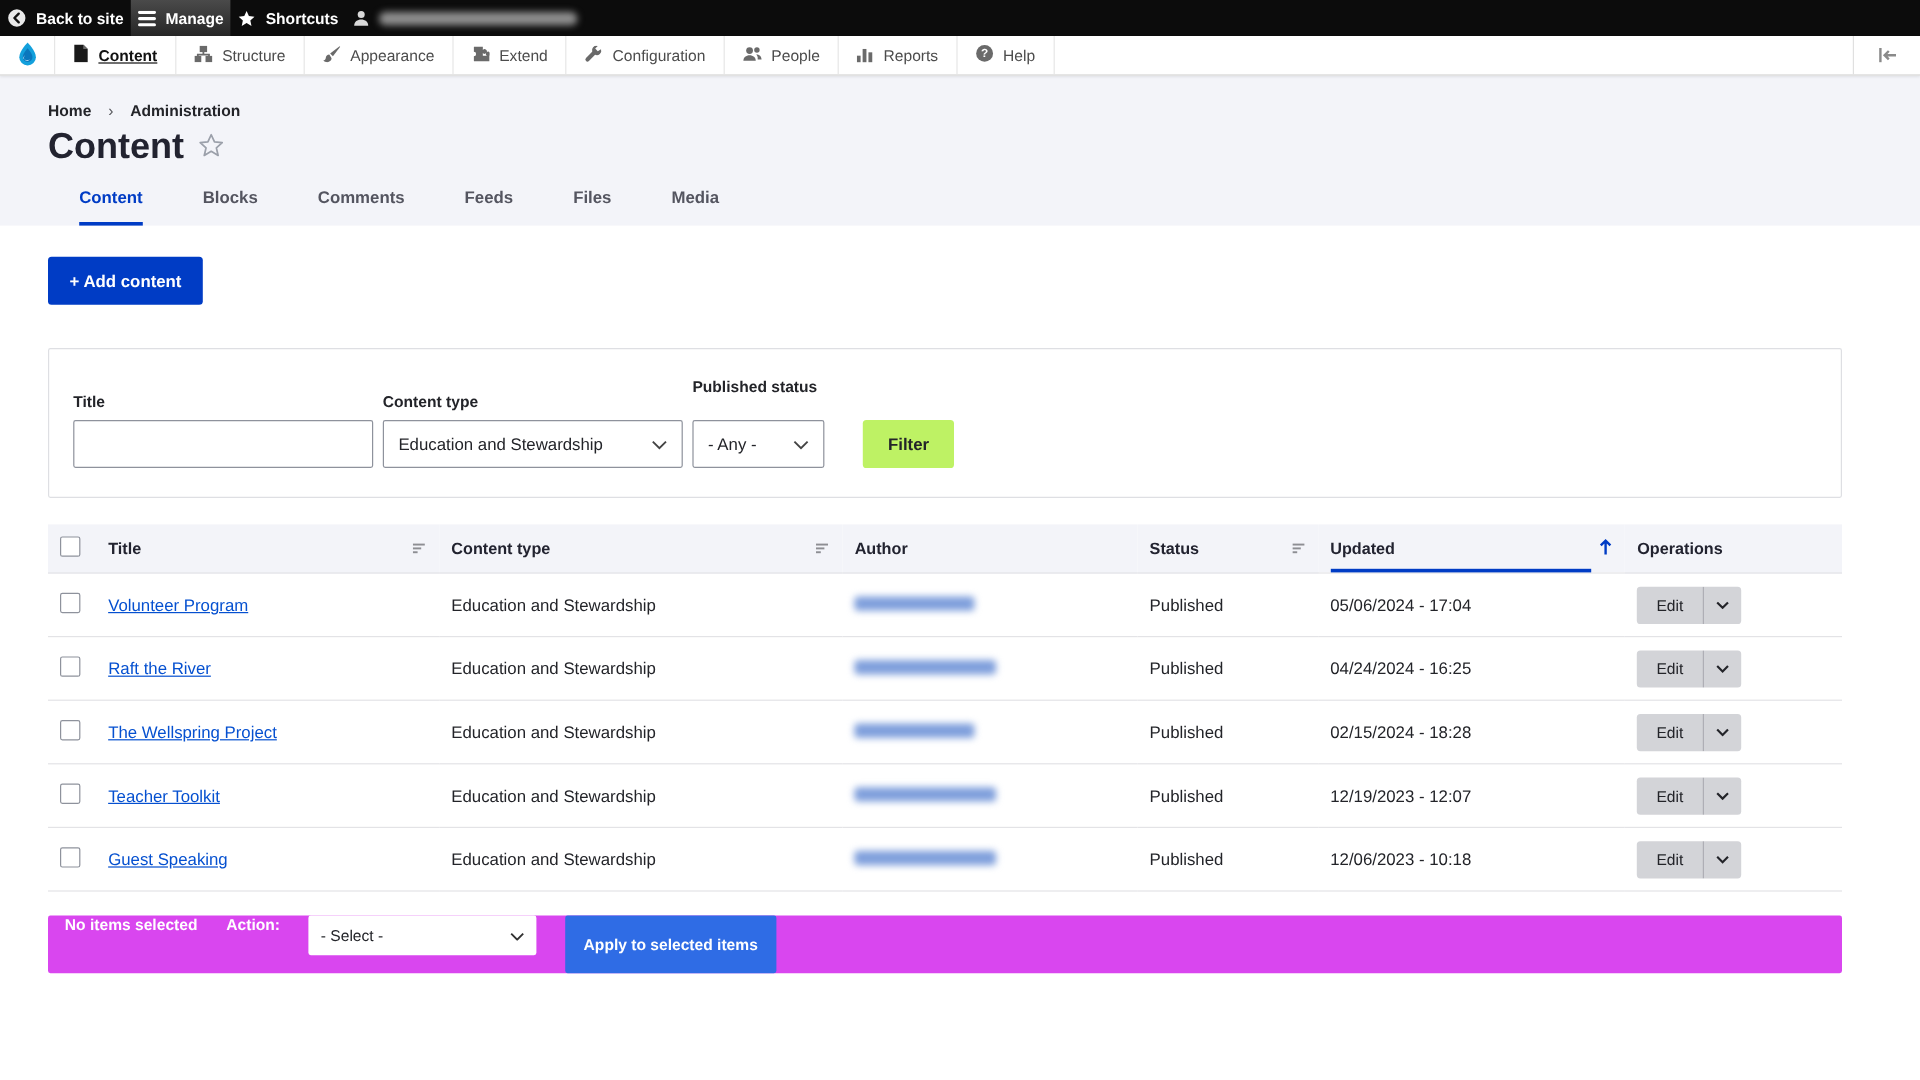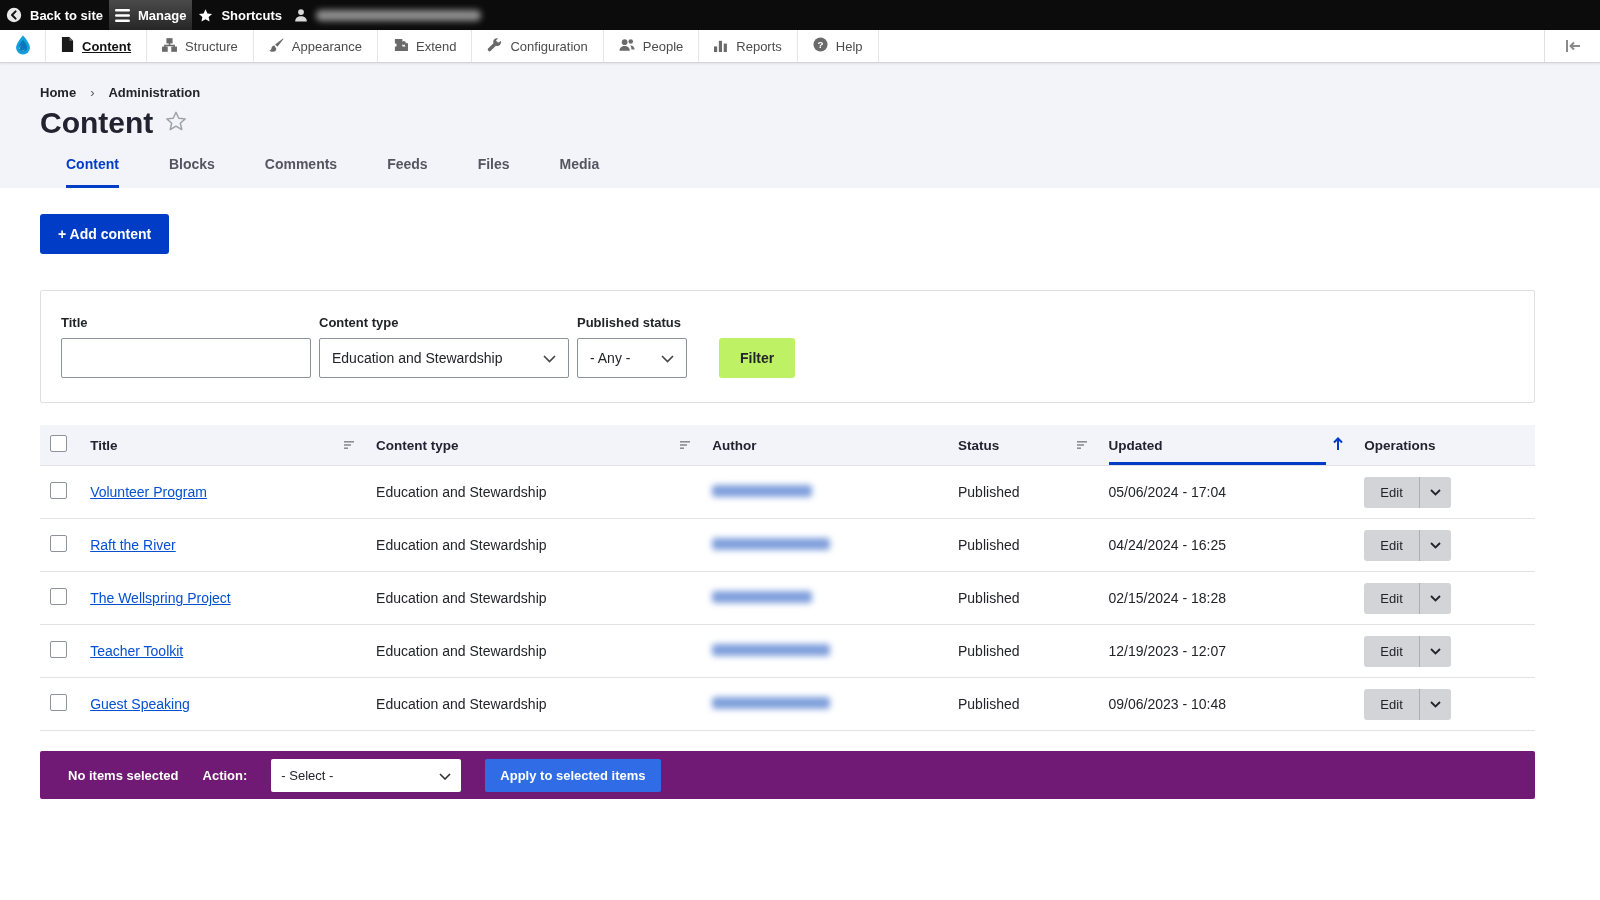--- a/index.html
+++ b/index.html
@@ -46,21 +46,21 @@
 
   .filter-panel { margin-top:36px; border:1px solid #dedfe3; border-radius:2px;
     padding:24px 20px; display:flex; align-items:flex-end; gap:8px; background:#fff; }
   .field-group { display:flex; flex-direction:column; }
   .field-label { font-size:13px; font-weight:bold; margin-bottom:8px; color:#232429; }
   .text-input { width:250px; height:40px; border:1px solid #8e929c; border-radius:2px;
     padding:0 10px; font-size:14px; font-family:inherit; }
   .fake-select { height:40px; border:1px solid #8e929c; border-radius:2px; background:#fff;
     display:flex; align-items:center; justify-content:space-between; padding:0 12px;
     font-size:14px; color:#232429; cursor:pointer; gap:10px; }
-  .sel-250 { width:250px; } .sel-110 { width:110px; }
+  .sel-250 { width:250px; } .sel-110 { width:110px;margin-top:12px; }
   .btn-secondary { margin-left:24px; background:#bef264; color:#232429; font-size:14px;
     font-weight:bold; padding:12px 21px; border:none; border-radius:3px; cursor:pointer; }
 
   
   table.content-table { margin-top:22px; width:100%; border-collapse:collapse; font-size:14px; }
   .content-table thead th { background:#f3f4f9; text-align:left; font-size:13.5px;
     font-weight:bold; color:#222330; padding:10px 10px; height:37px; }
   .th-inner { display:flex; align-items:center; justify-content:space-between; gap:6px; }
   th.cb-col { width:40px; } th.title-col { width:285px; } th.type-col { width:335px; }
   th.author-col { width:245px; } th.status-col { width:150px; } th.updated-col { width:255px; }
@@ -79,22 +79,22 @@
   input[type="checkbox"] { appearance:none; -webkit-appearance:none; width:17px; height:17px;
     border:1px solid #8e929c; border-radius:2px; background:#fff; cursor:pointer; }
   .sort-icon { opacity:.75; }
   .edit-split { display:inline-flex; border-radius:3px; overflow:hidden; background:#d3d4d8; }
   .edit-main { padding:8px 16px; font-size:13px; font-weight:normal; color:#232429;
     border:none; background:transparent; cursor:pointer; font-family:inherit; }
   .edit-caret { display:flex; align-items:center; padding:0 10px;
     border-left:1px solid #aeaeb5; cursor:pointer; }
 
   
-  .bulk-bar { margin-top:20px; height:48px; background:#701a75; border-radius:2px;
-    display:flex; align-items:center; padding:0 28px; gap:24px; }
+  .bulk-bar { margin-top:20px; height:48px; background:#d946ef; border-radius:2px;
+    display:flex; padding:0 14px; gap:24px; }
   .bulk-text { color:#fff; font-size:13px; font-weight:bold; }
   .bulk-select { width:190px; height:33px; background:#fff; border-radius:2px;
     display:flex; align-items:center; justify-content:space-between; padding:0 10px;
     font-size:13px; color:#232429; cursor:pointer; }
   .btn-apply { background:#2f6ce5; color:#fff; font-size:13px; font-weight:bold;
     border:none; border-radius:2px; padding:9px 15px; cursor:pointer; }
 </style>
 </head>
 <body>
 
@@ -399,21 +399,21 @@
                 </svg>
               </span>
             </span></td>
       </tr>
       <tr>
         <td class="cb-cell"><input type="checkbox" style=""></td>
         <td><a class="row-link">Guest Speaking</a></td>
         <td>Education and Stewardship</td>
         <td><span class="redacted-author w2"></span></td>
         <td>Published</td>
-        <td>09/06/2023 - 10:48</td>
+        <td>12/06/2023 - 10:18</td>
         <td><span class="edit-split">
               <button class="edit-main">Edit</button>
               <span class="edit-caret">
                 <svg width="11" height="7" viewBox="0 0 11 7" fill="none" stroke="#232429" stroke-width="1.8">
                   <path d="M1 1l4.5 4.5L10 1"></path>
                 </svg>
               </span>
             </span></td>
       </tr>
     </tbody>

